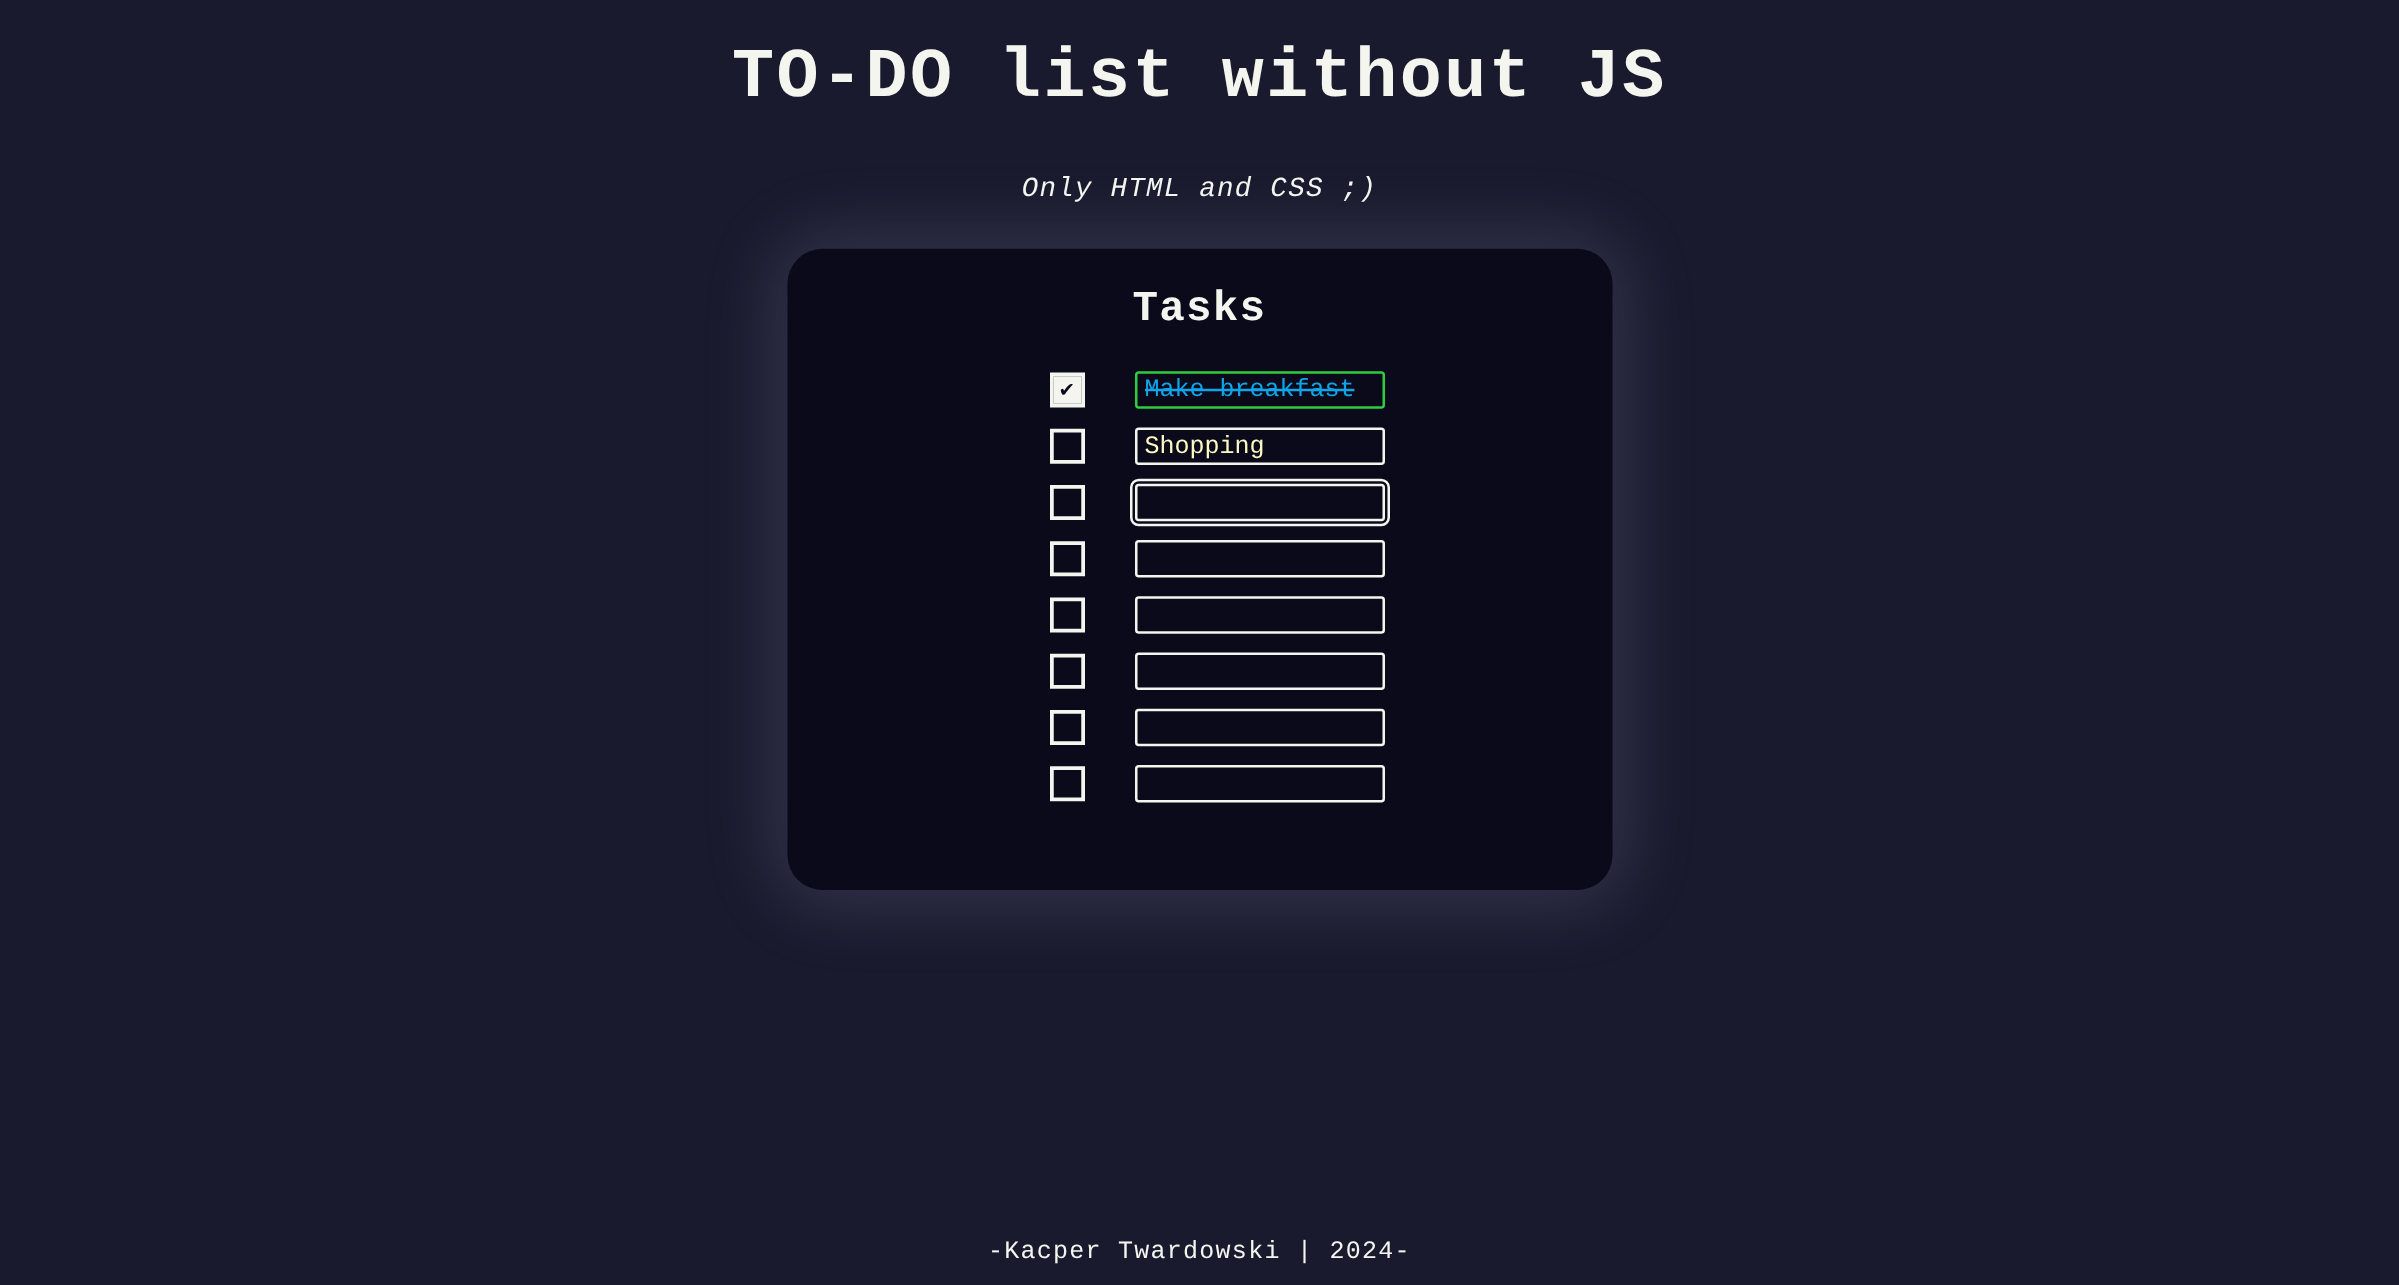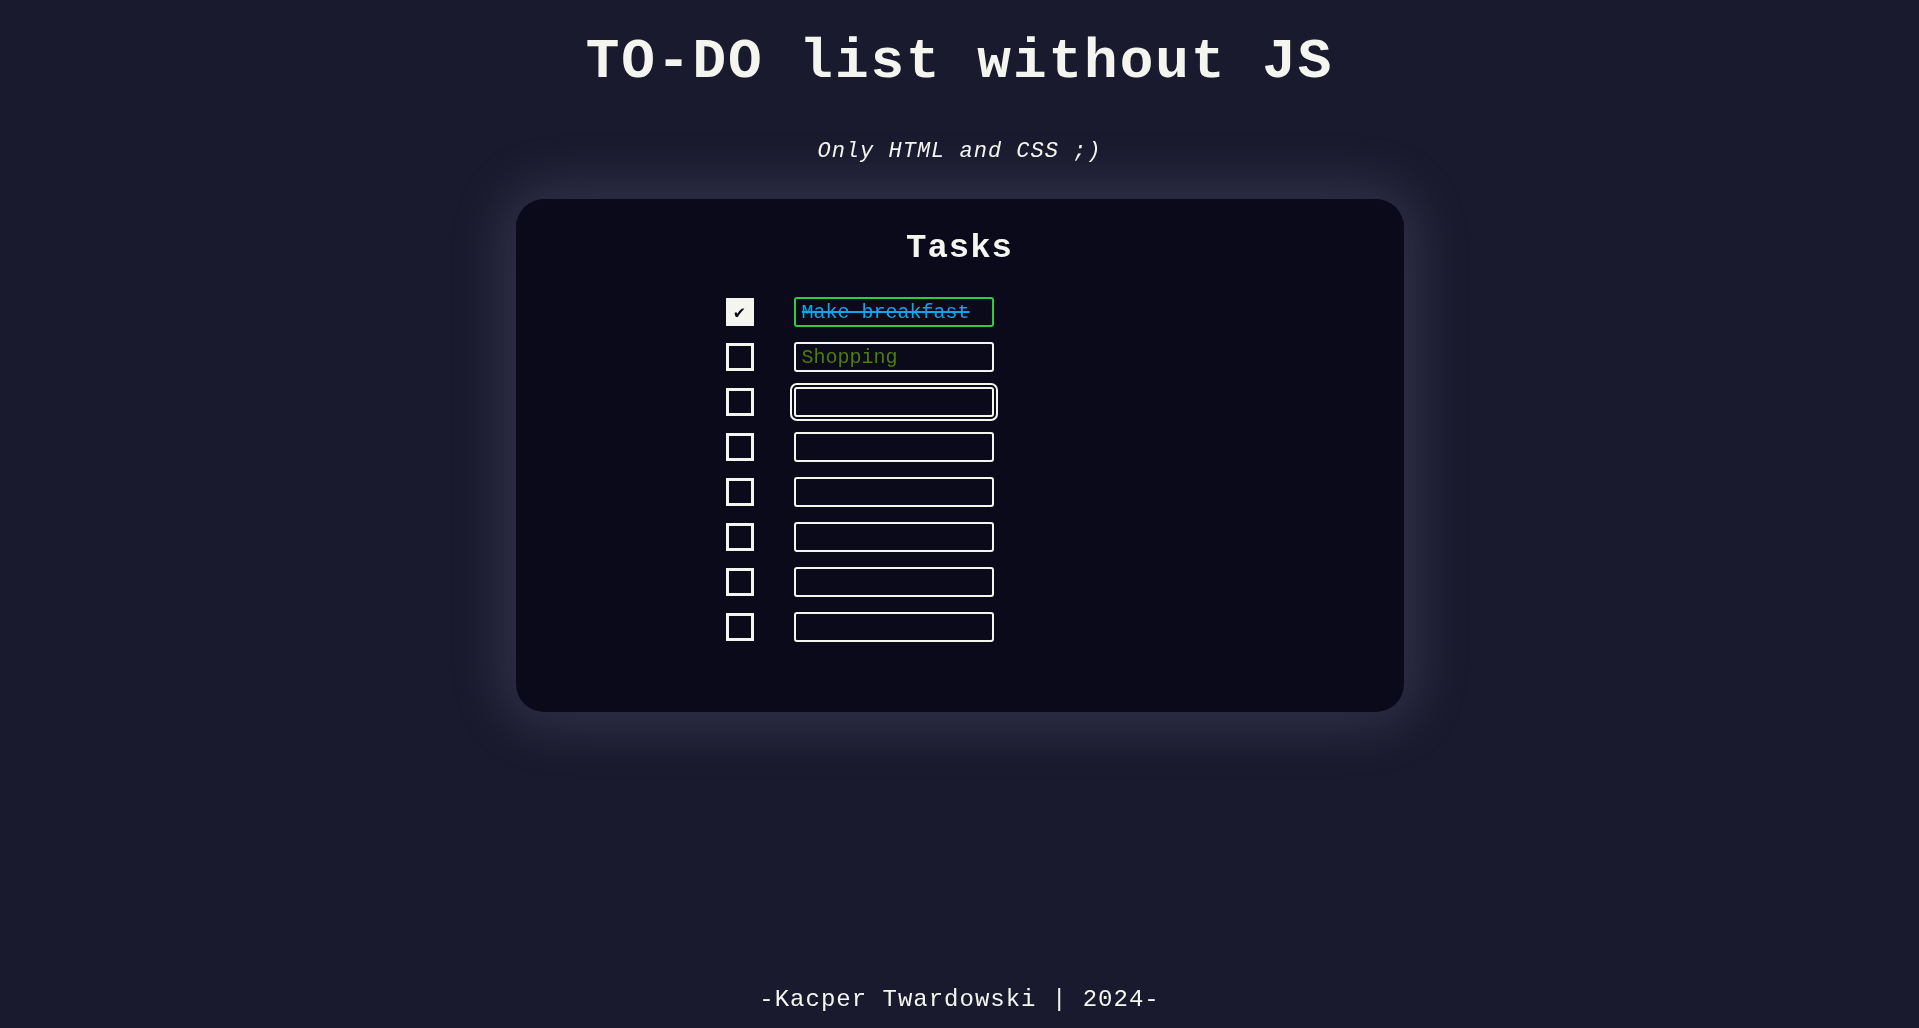--- a/index.html
+++ b/index.html
@@ -29,21 +29,21 @@
     
     .subtitle {
       font-size: 22px;
       margin-top: 45px;
       letter-spacing: 1px;
       font-style: italic;
     }
     
     .card {
       margin-top: 35px;
-      width: 888px;
+      width: 660px;
       background-color: #0a0a1a;
       border-radius: 28px;
       padding: 30px 60px 55px 60px;
       box-shadow: 0 0 60px 10px rgba(200, 200, 255, 0.15);
     }
     
     .card-heading {
       font-size: 34px;
       text-align: center;
       margin-bottom: 30px;
@@ -82,42 +82,42 @@
       font-size: 18px;
       font-weight: bold;
     }
     
     .task-input {
       margin-left: 40px;
       width: 200px;
       height: 30px;
       border: 2px solid #f5f5f0;
       background-color: transparent;
-      color: #4d7c0f;
+      color: #fef9c3;
       font-family: 'Courier New', Courier, monospace;
       font-size: 20px;
       padding: 0 6px;
       border-radius: 3px;
     }
     
     .task-input.completed {
       border: 2px solid #2ecc40;
       text-decoration: line-through;
       color: #0ea5e9;
     }
     
     .task-input.focused {
       outline: 2px solid #f5f5f0;
       outline-offset: 2px;
     }
     
     .footer {
       position: absolute;
       bottom: 15px;
-      font-size: 24px;
+      font-size: 20px;
       letter-spacing: 1px;
       margin-top: 23px;
     }
   </style>
 </head>
 <body>
 
 <h1 class="page-title">TO-DO list without JS</h1>
 <p class="subtitle">Only HTML and CSS ;)</p>
 

